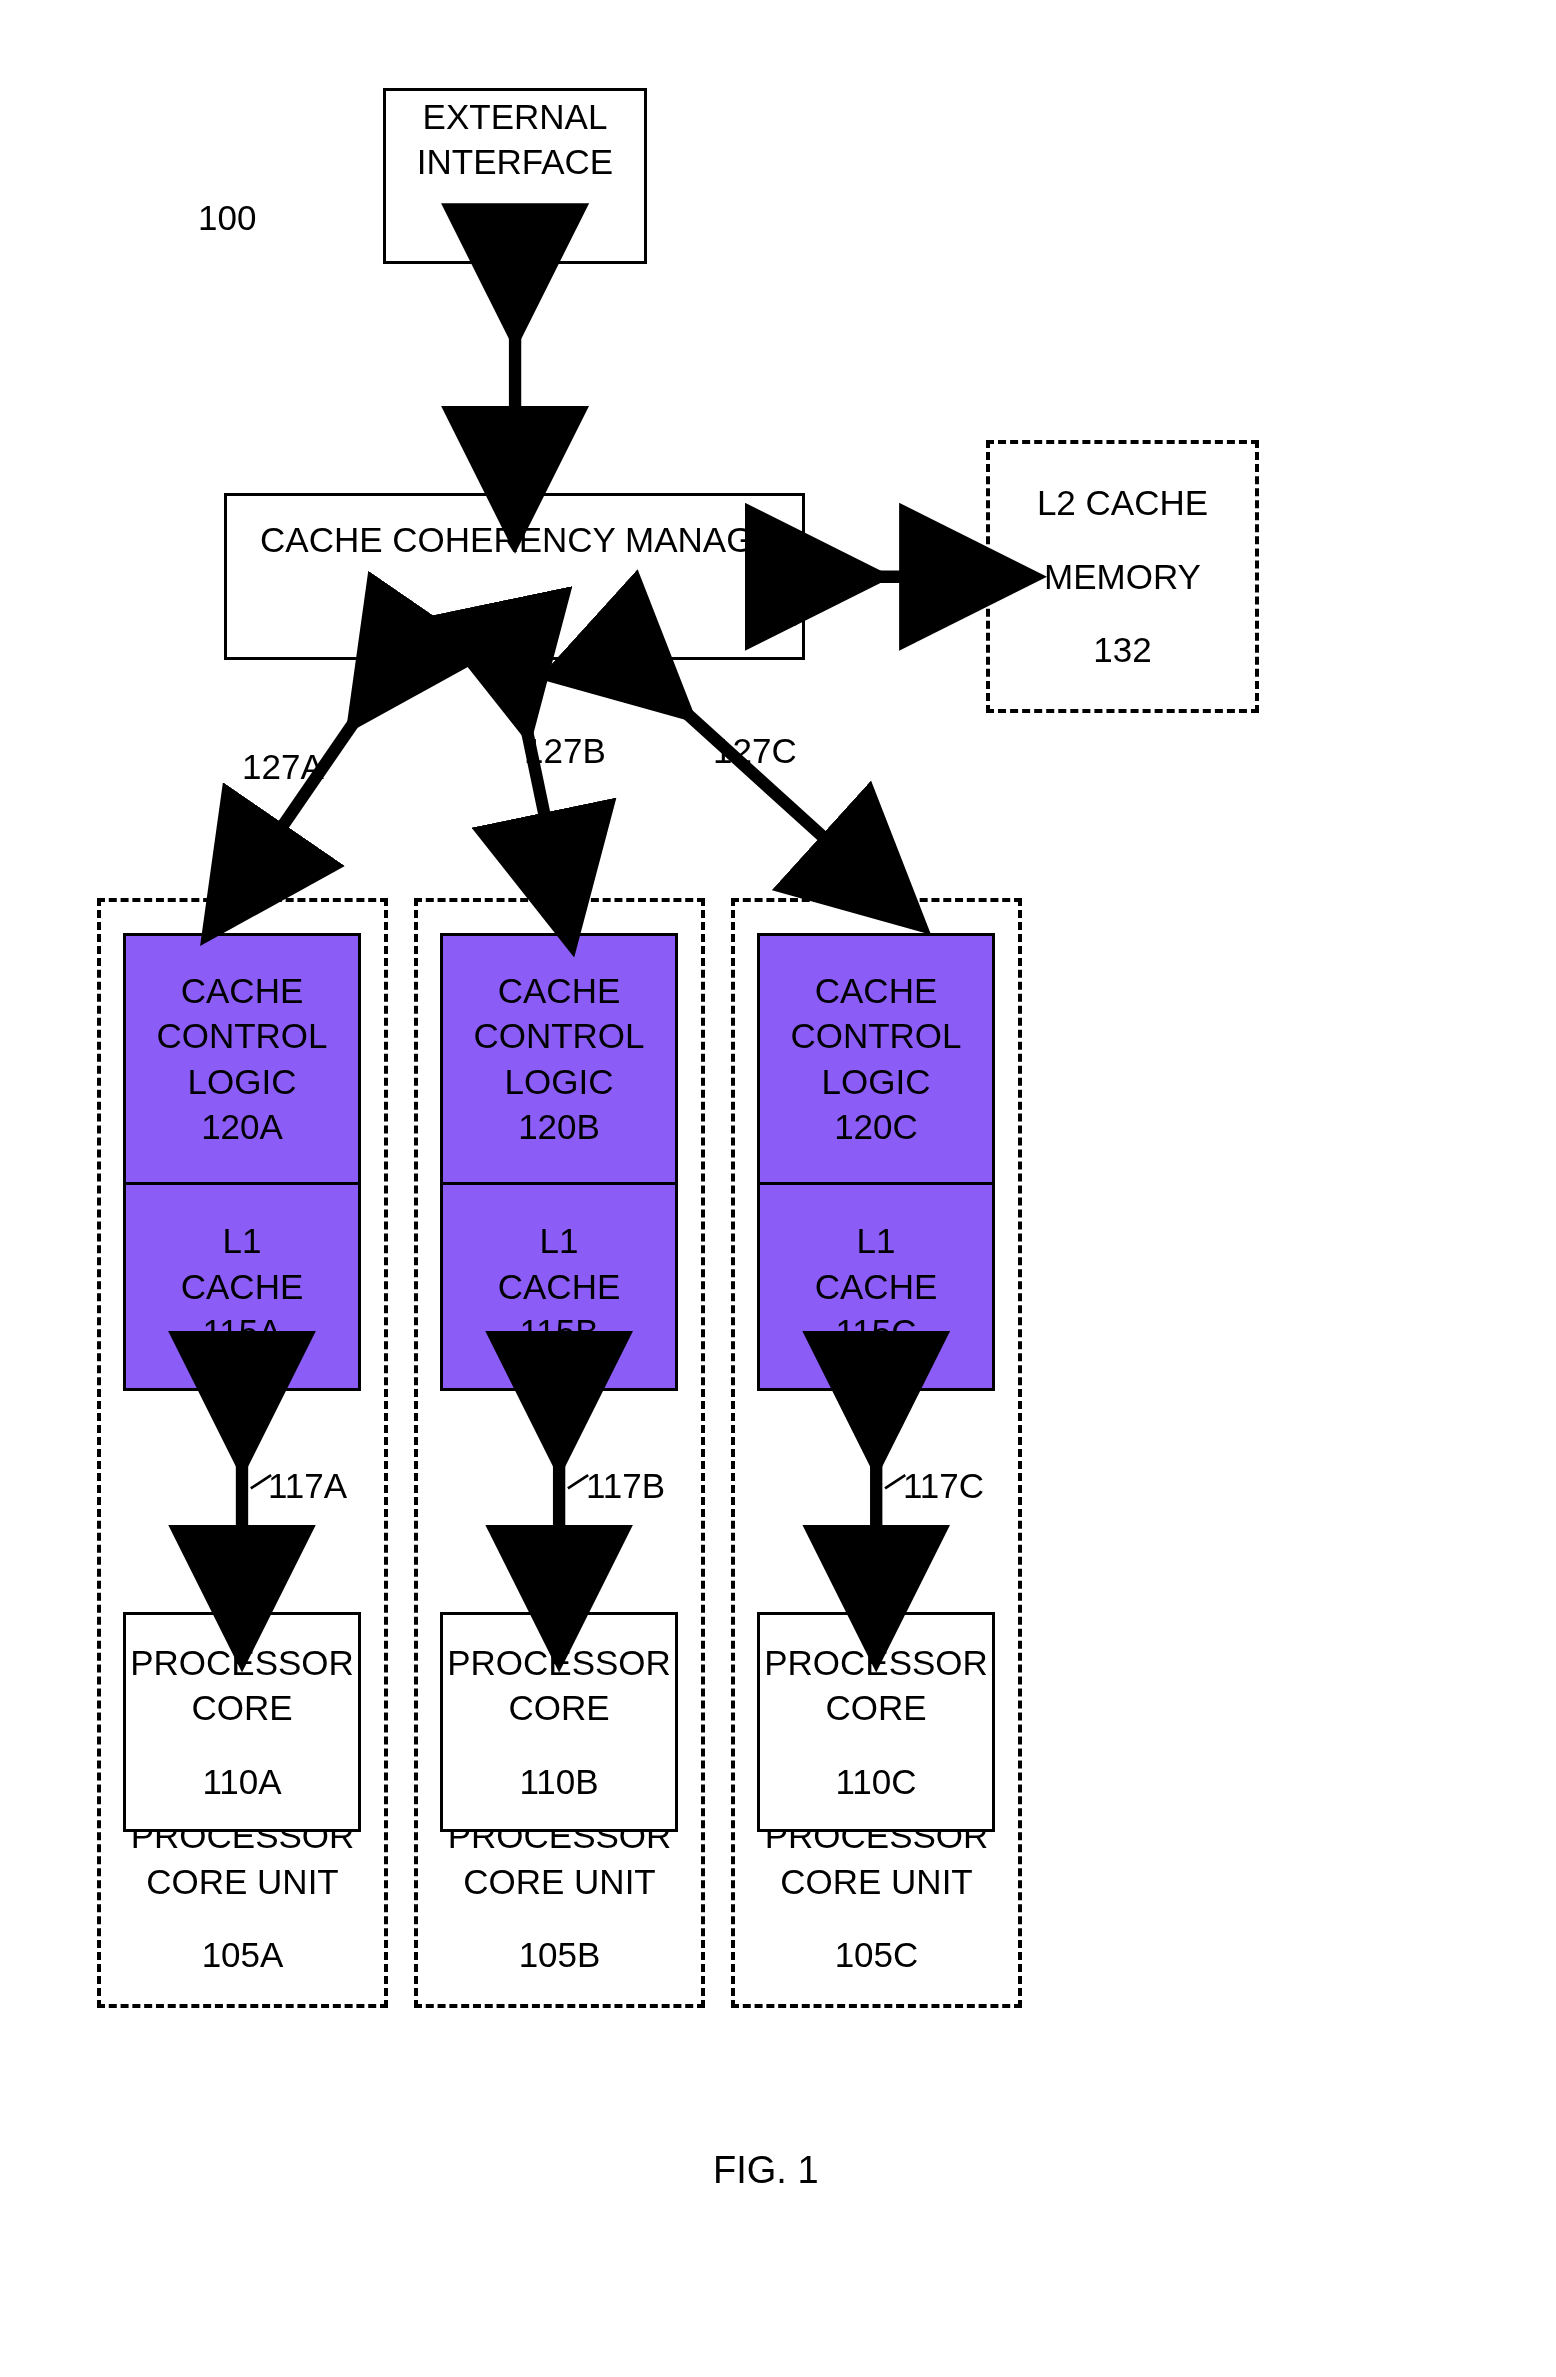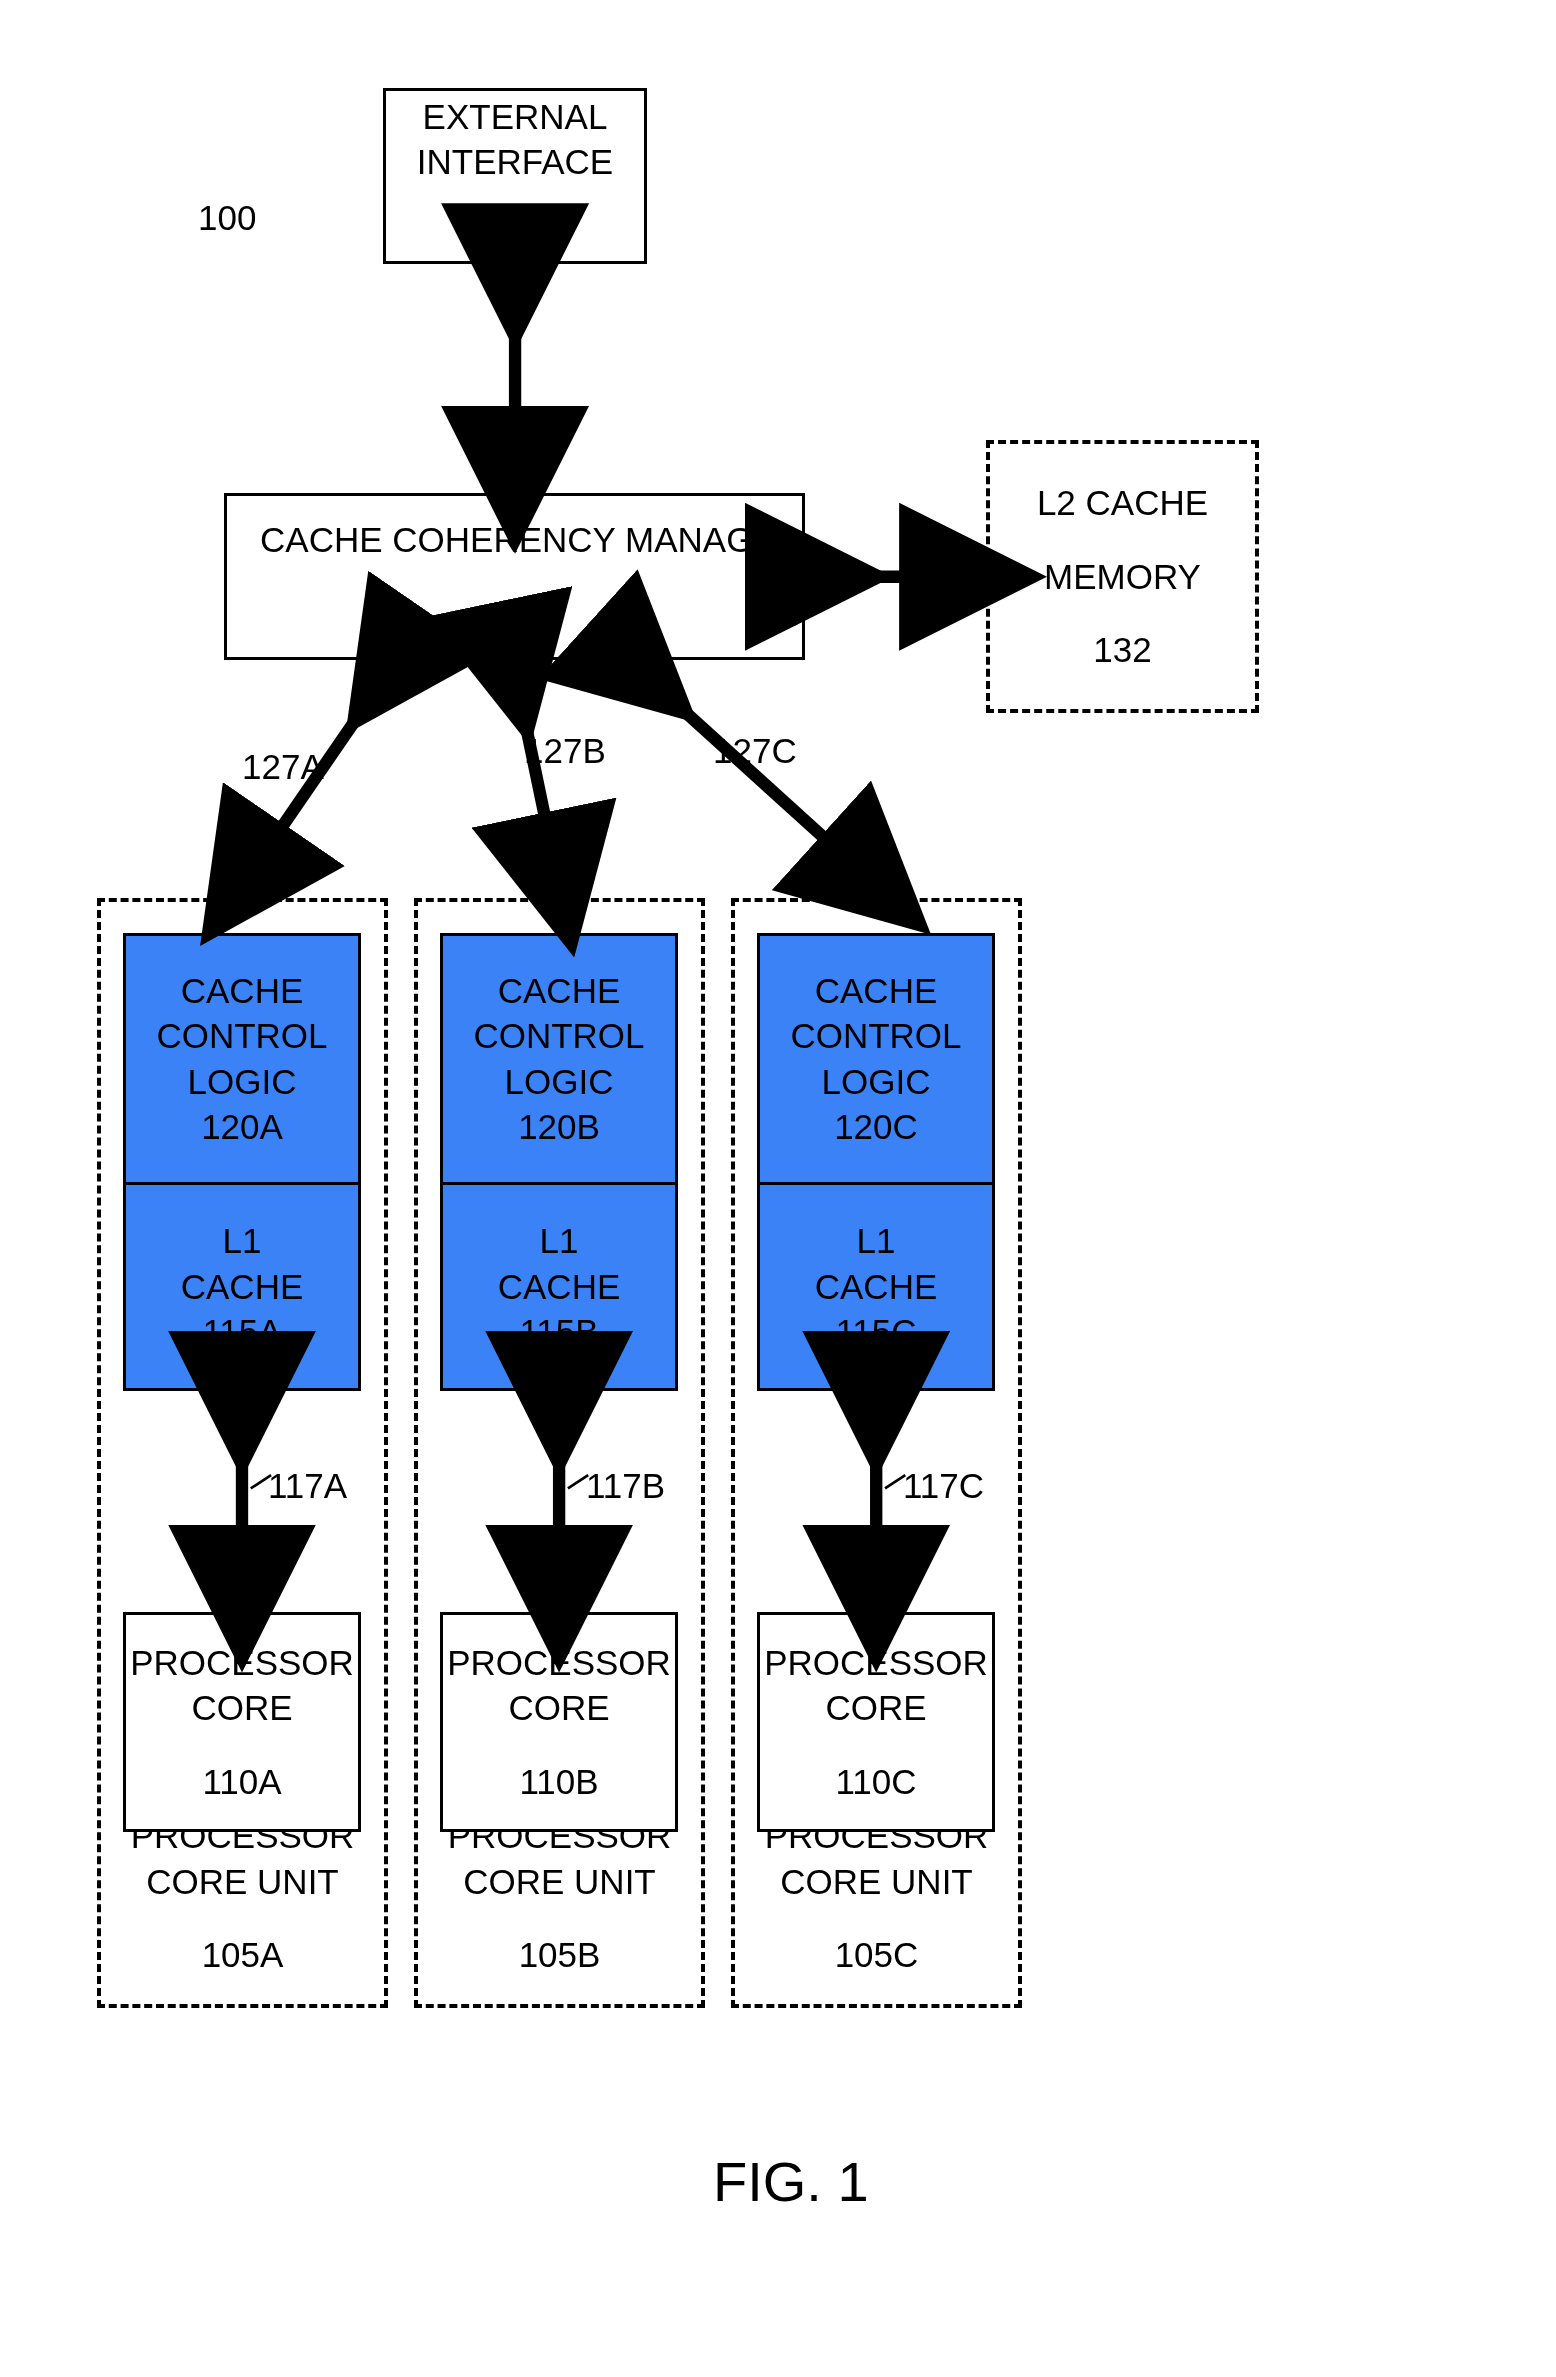--- a/index.html
+++ b/index.html
@@ -34,37 +34,37 @@
     border-width: 4.4px;
   }
   .label {
     position: absolute;
     font-size: 35px;
   }
   .stack {
     position: absolute;
     border: 3.5px solid black;
     box-sizing: border-box;
-    background: #3b82f6;
+    background: #8b5cf6;
   }
   .stack-top, .stack-bot {
     width: 100%;
     text-align: center;
     display: flex;
     flex-direction: column;
     justify-content: center;
     align-items: center;
     font-size: 35px;
     line-height: 1.3;
     box-sizing: border-box;
   }
   .stack-top { border-bottom: 3.5px solid black; }
   .fig-label {
     position: absolute;
-    font-size: 56px;
+    font-size: 38px;
     font-weight: normal;
   }
   svg.arrows {
     position: absolute;
     top: 0;
     left: 0;
     width: 100%;
     height: 100%;
     pointer-events: none;
   }

